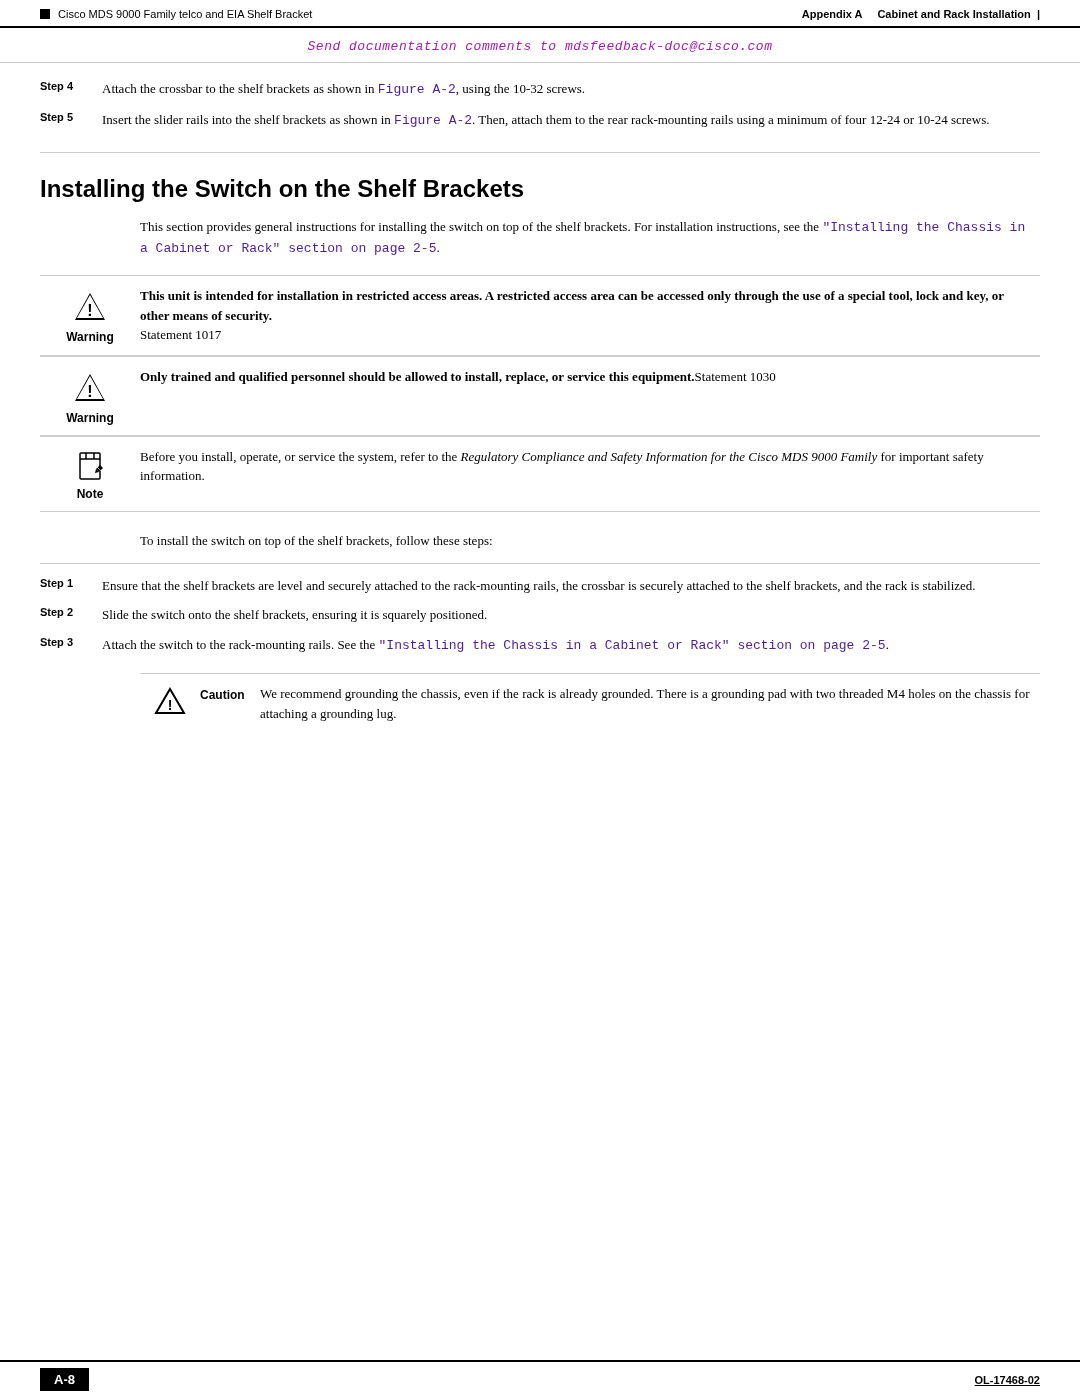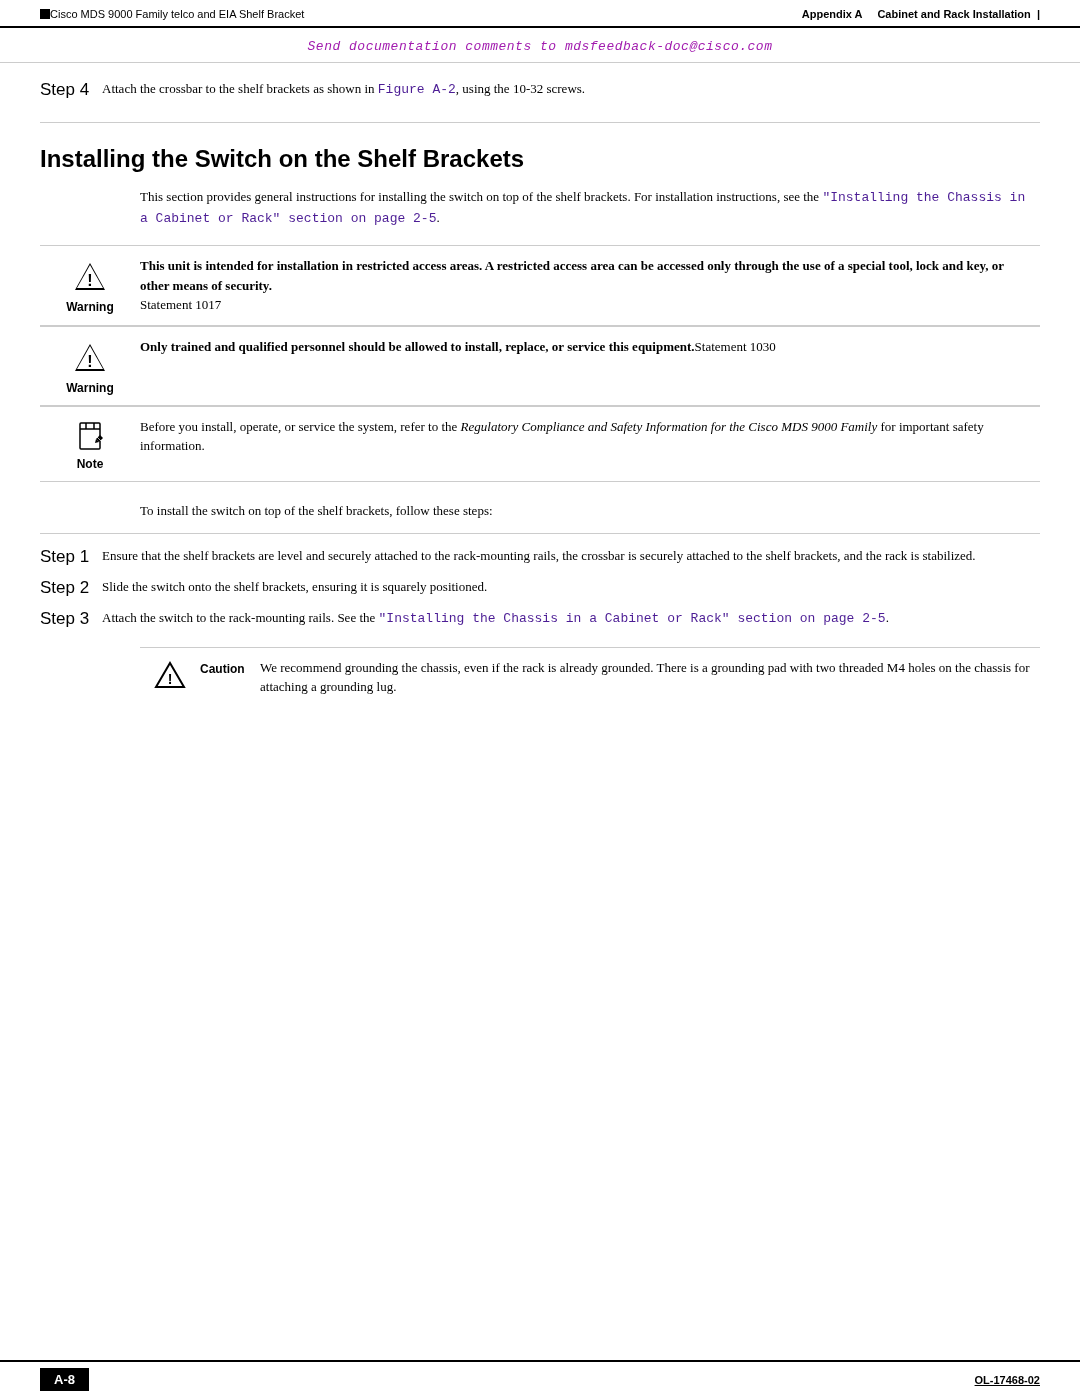--- a/index.html
+++ b/index.html
@@ -19,21 +19,21 @@
       display: flex;
       justify-content: space-between;
       align-items: center;
       padding: 8px 40px 6px 40px;
       border-bottom: 2px solid #000;
     }
 
     .header-left {
       display: flex;
       align-items: center;
-      gap: 0;
+      gap: 8px;
       font-size: 11px;
       font-family: Arial, sans-serif;
     }
 
     .header-black-square {
       width: 10px;
       height: 10px;
       background: #000;
       display: inline-block;
     }
@@ -72,23 +72,23 @@
     }
 
     .step-row {
       display: flex;
       gap: 12px;
       margin-bottom: 10px;
       font-size: 13px;
     }
 
     .step-label {
-      font-weight: normal;
-      font-family: Arial, sans-serif;
-      font-size: 17px;
+      font-weight: bold;
+      font-family: Arial, sans-serif;
+      font-size: 11px;
       min-width: 50px;
       padding-top: 1px;
     }
 
     .step-text {
       flex: 1;
       line-height: 1.5;
     }
 
     .link-blue {
@@ -278,20 +278,26 @@
   <a href="mailto:mdsfeedback-doc@cisco.com">Send documentation comments to mdsfeedback-doc@cisco.com</a>
 </div>
 
 <div class="main-content">
 
   <div class="steps-top">
     <div class="step-row">
       <div class="step-label">Step 4</div>
       <div class="step-text">
         Attach the crossbar to the shelf brackets as shown in <a class="link-blue">Figure A-2</a>, using the 10-32 screws.
+      </div>
+    </div>
+    <div class="step-row">
+      <div class="step-label">Step 5</div>
+      <div class="step-text">
+        Insert the slider rails into the shelf brackets as shown in <a class="link-blue">Figure A-2</a>. Then, attach them to the rear rack-mounting rails using a minimum of four 12-24 or 10-24 screws.
       </div>
     </div>
   </div>
 
   <h1 class="section-heading">Installing the Switch on the Shelf Brackets</h1>
 
   <div class="intro-para">
     This section provides general instructions for installing the switch on top of the shelf brackets. For installation instructions, see the <a class="link-blue">"Installing the Chassis in a Cabinet or Rack" section on page 2-5</a>.
   </div>
 

